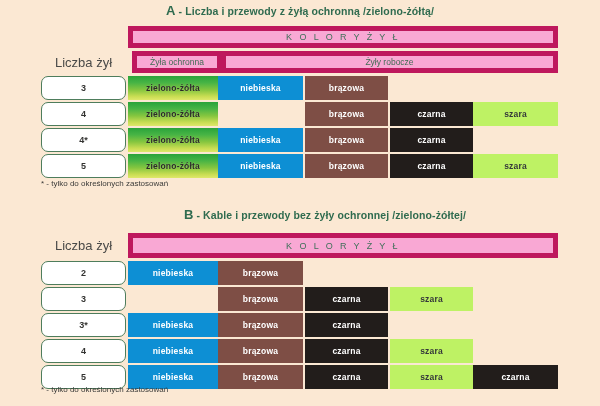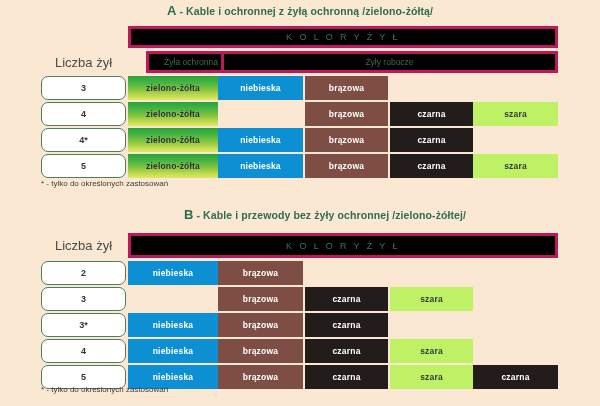--- a/index.html
+++ b/index.html
@@ -24,22 +24,22 @@
     padding-top:4px;
     white-space:nowrap;
   }
   .sec-title .letter{font-size:13px;font-weight:bold;color:#2f6b4f;}
 
   
   .grid{position:absolute;left:0;top:0;width:600px;}
 
   .hdr-box{
     position:absolute;
-    border:3px solid #be185d;
-    background:#000000;
+    border:5px solid #be185d;
+    background:#f9a8d4;
     box-sizing:border-box;
     display:flex;align-items:center;justify-content:center;
     color:#3f6b52;
     font-size:8.5px;
   }
   .hdr-box.kolory{
     font-size:9px;letter-spacing:2.4px;font-weight:normal;color:#41705a;
   }
 
   .rowlabel-head{
@@ -85,28 +85,28 @@
     color:#3b3b39;
     white-space:nowrap;
     text-align:center;
   }
 </style>
 </head>
 <body>
 
 <div class="section" id="section-a">
   <div class="sec-title">
-    <span class="letter">A</span><span> - Kable i ochronnej z żyłą ochronną /zielono-żółtą/</span>
+    <span class="letter">A</span><span> - Liczba i przewody z żyłą ochronną /zielono-żółtą/</span>
   </div>
 
   <div class="grid" id="grid-a">
 
     <div class="hdr-box kolory" style="left:128px;top:26px;width:430px;height:22px;">K O L O R Y   Ż Y Ł</div>
 
-    <div class="hdr-box" style="left:146px;top:51px;width:90px;height:22px;">Żyła ochronna</div>
+    <div class="hdr-box" style="left:132px;top:51px;width:90px;height:22px;">Żyła ochronna</div>
 
     <div class="hdr-box" style="left:221px;top:51px;width:337px;height:22px;">Żyły robocze</div>
 
     <div class="rowlabel-head" style="left:41px;top:51px;width:85px;height:22px;">Liczba żył</div>
   <div class="rowlabel" style="left: 41px; top: 76px; width: 85px; height: 24px;">3</div>
       <div class="cell c-green" style="left: 128px; top: 76px; width: 90px; height: 24px;">zielono-żółta</div>
       <div class="cell c-blue" style="left: 218px; top: 76px; width: 85px; height: 24px;">niebieska</div>
       <div class="cell c-brown" style="left: 305px; top: 76px; width: 83px; height: 24px;">brązowa</div>
       <div class="cell c-empty" style="left: 390px; top: 76px; width: 83px; height: 24px;"></div>
       <div class="cell c-empty" style="left: 473px; top: 76px; width: 85px; height: 24px;"></div>

